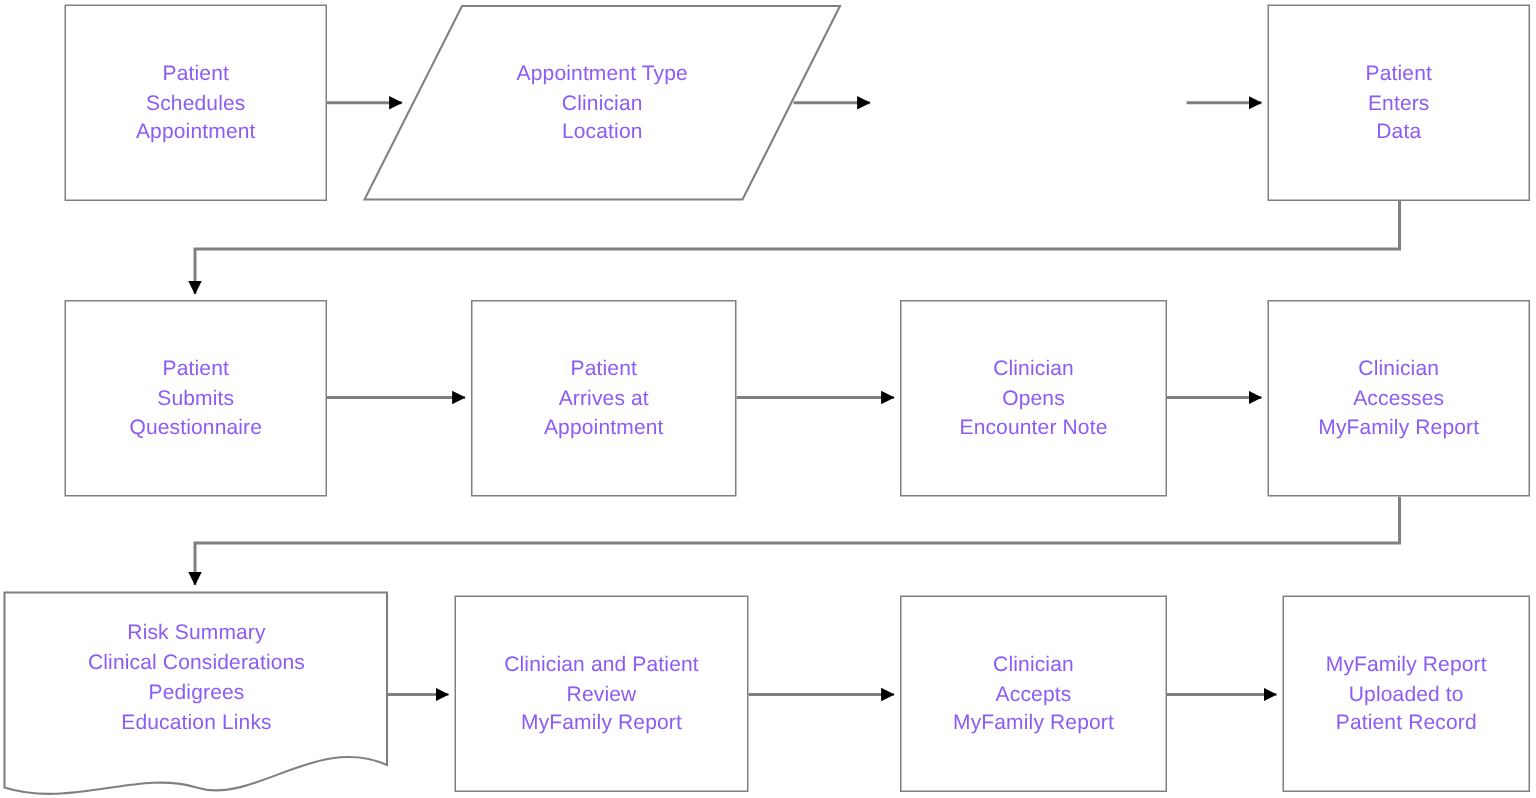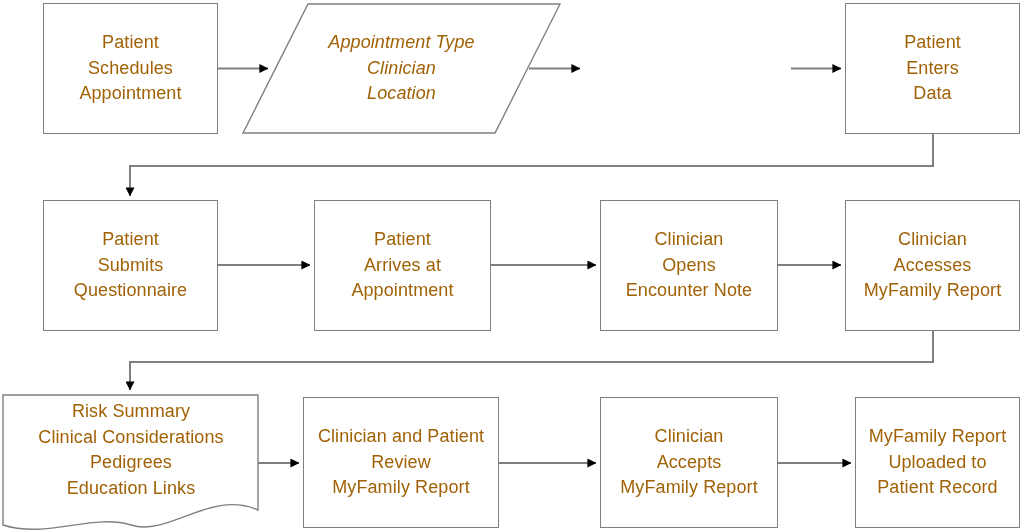--- a/index.html
+++ b/index.html
@@ -26,50 +26,49 @@
     height: 532px;
     pointer-events: none;
   }
   .node {
     position: absolute;
     box-sizing: border-box;
     display: flex;
     align-items: center;
     justify-content: center;
     text-align: center;
-    color: #a16207;
-    font-size: 18px;
+    color: #8b5cf6;
+    font-size: 14px;
     line-height: 1.42;
     letter-spacing: 0.1px;
   }
   .node.process {
     border: 1.4px solid #808080;
     background: #ffffff;
   }
   .node .label {
     white-space: pre-line;
     padding: 0 4px;
   }
   .node.skewed {
     border: none;
     background: transparent;
-    font-style: italic;
   }
   .skew-svg, .doc-svg {
     position: absolute;
     left: 0;
     top: 0;
   }
   .node.docshape {
     border: none;
     background: transparent;
     align-items: flex-start;
   }
   .node.docshape .label {
-    padding-top: 5px;
+    padding-top: 18px;
   }
 </style>
 </head>
 <body>
 
 <div id="canvas">
 
   <svg id="wires" viewBox="0 0 1024 532" width="1024" height="532" xmlns="http://www.w3.org/2000/svg">
     <defs>
       <marker id="arrowR" markerWidth="9" markerHeight="9" refX="8.6" refY="4.5" orient="auto" markerUnits="userSpaceOnUse">

